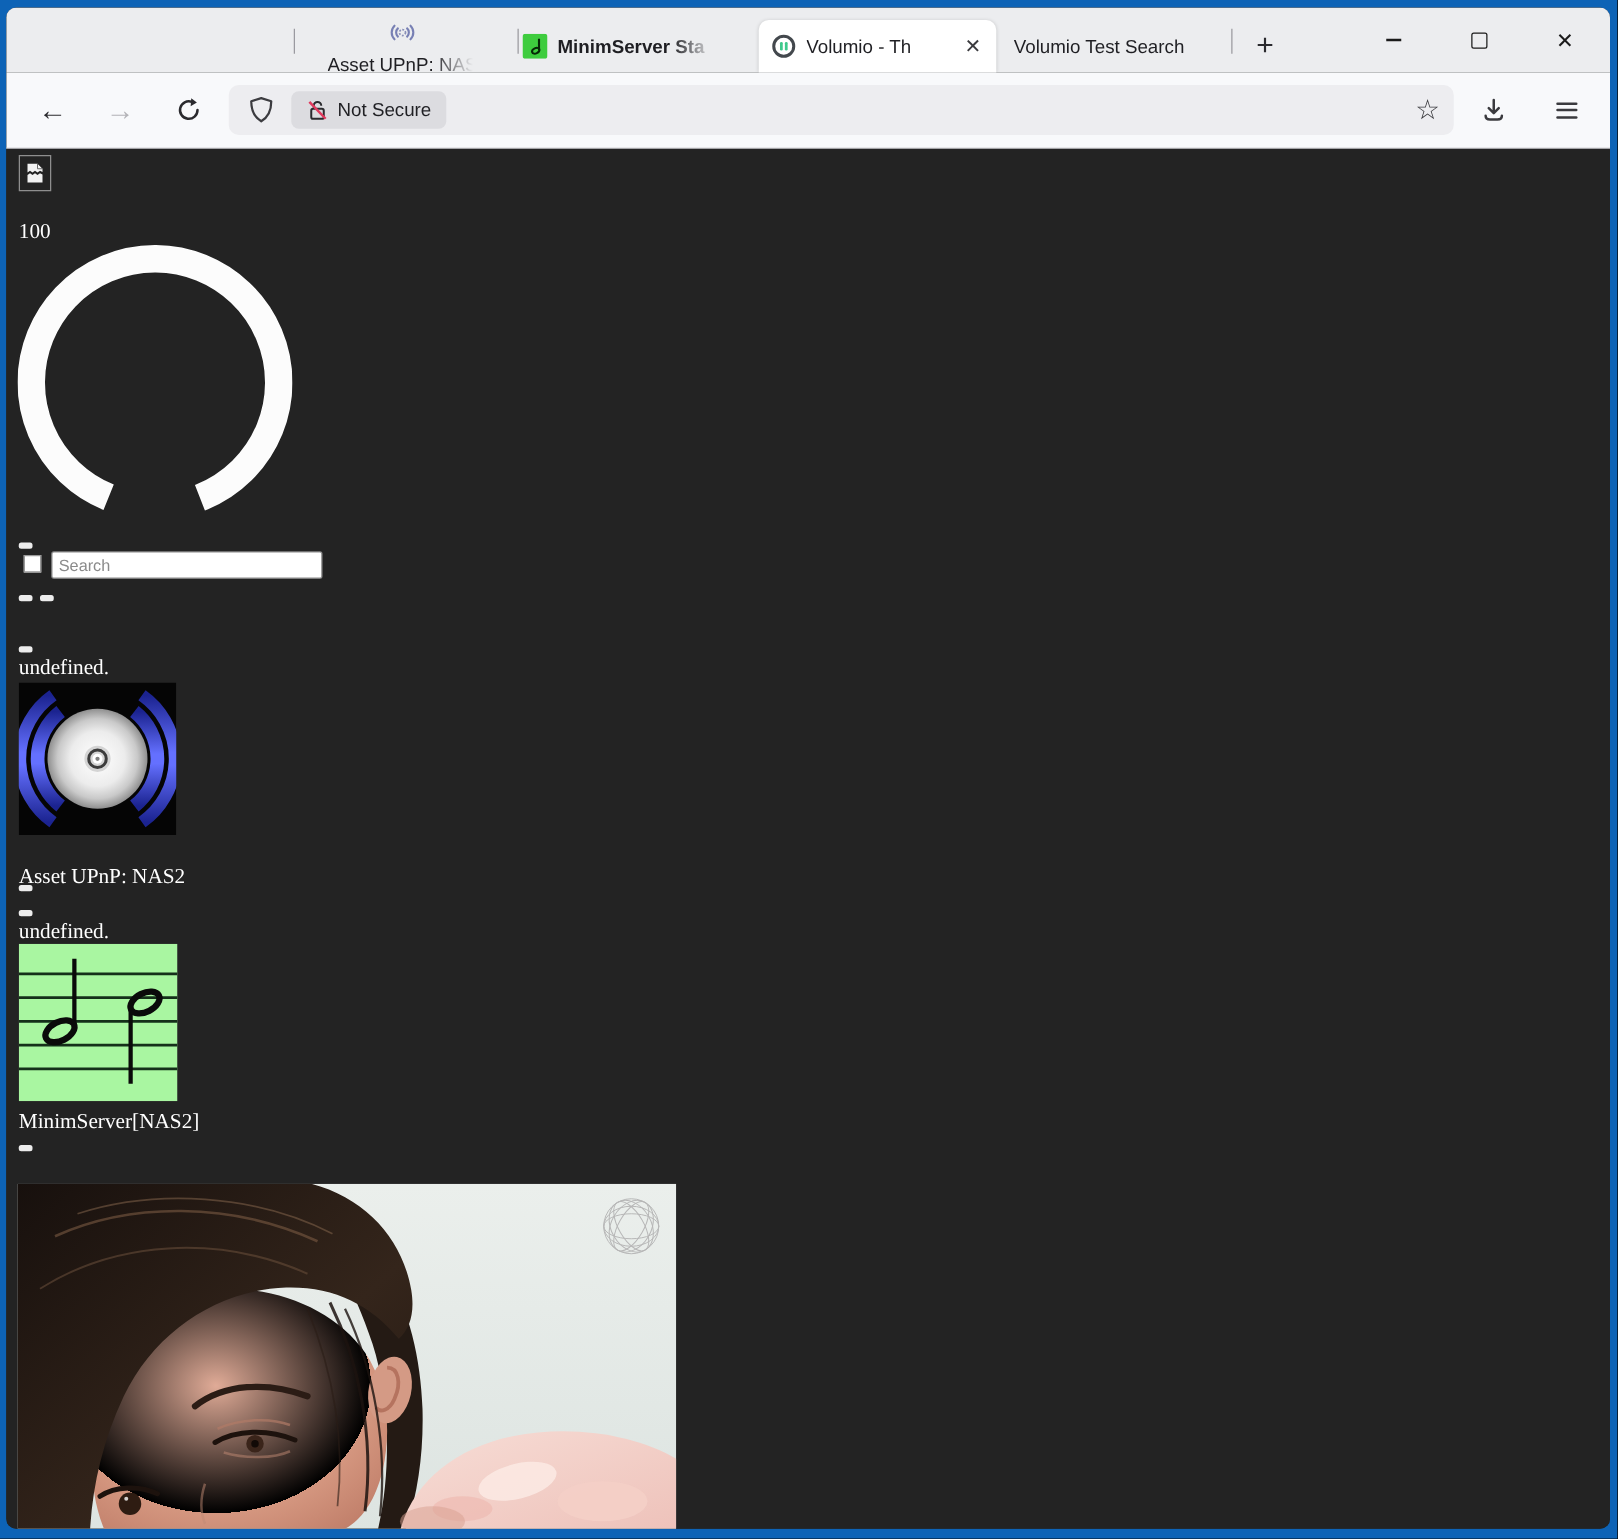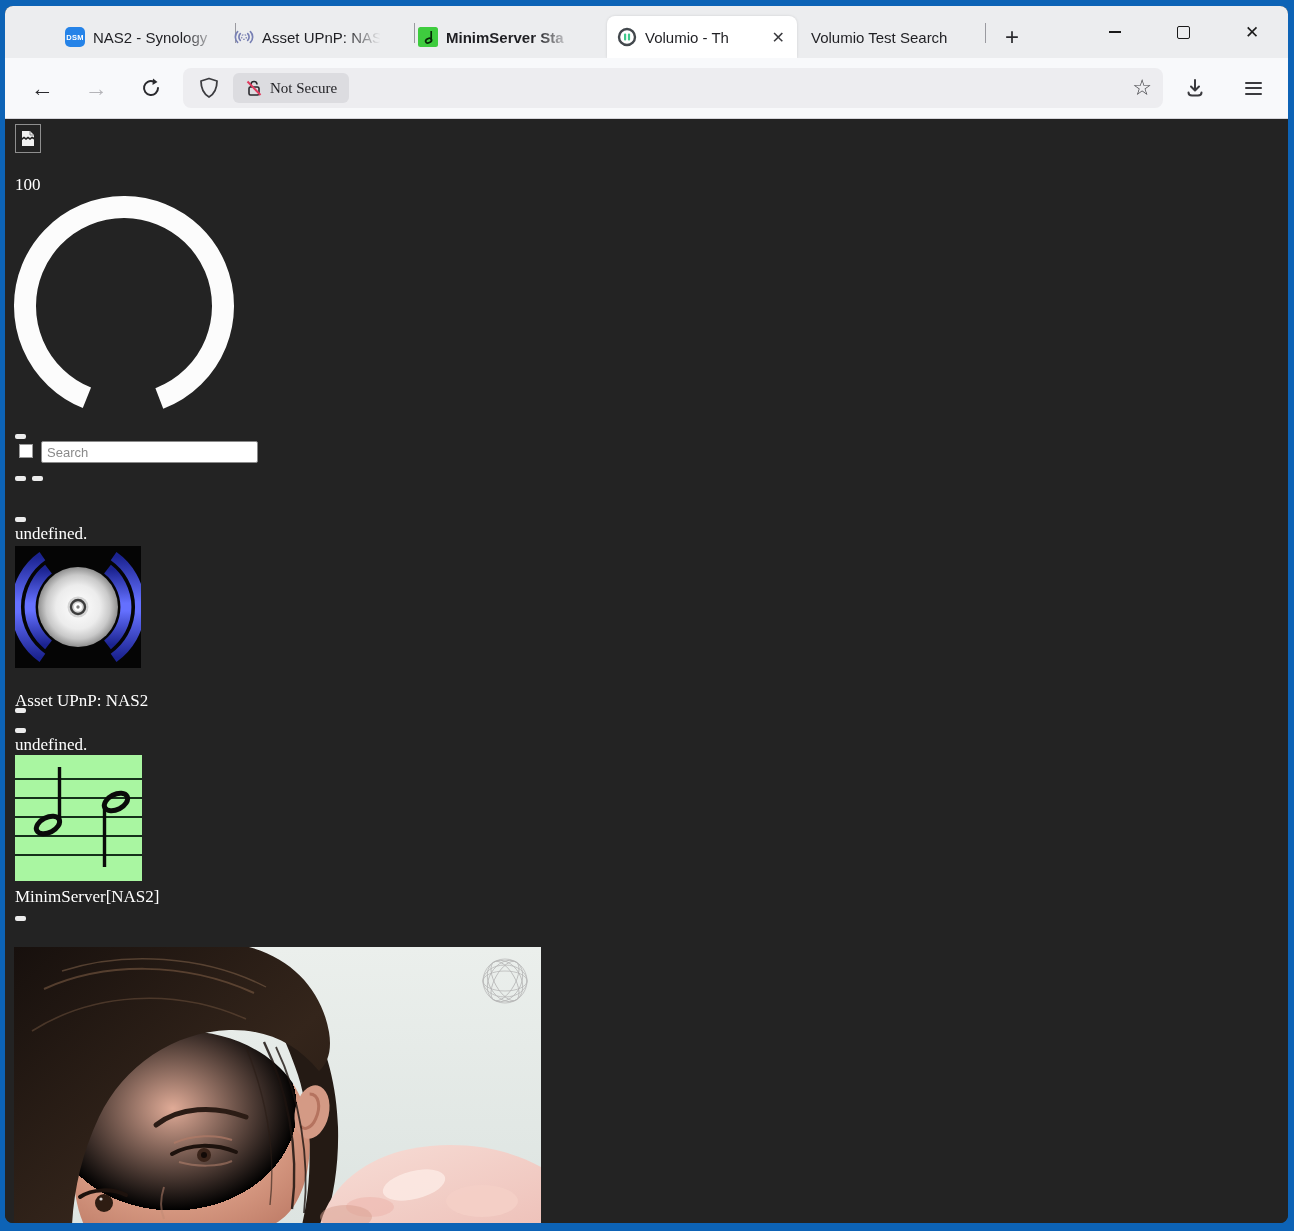--- a/index.html
+++ b/index.html
@@ -28,21 +28,21 @@
   .max-glyph{width:11px;height:11px;border:1.4px solid #1a1a1a;border-radius:2px;}
   .close-glyph{font-size:17px;font-weight:300;}
   
   .toolbar{position:relative;height:60px;flex:none;background:#f8f9fb;border-bottom:1px solid #d5d5da;}
   .navbtn{position:absolute;top:8px;width:44px;height:44px;display:flex;align-items:center;justify-content:center;
     font-size:23px;color:#2a2a2e;}
   .navbtn.disabled{color:#b4b4b8;}
   .urlbar{position:absolute;left:178px;top:10px;width:980px;height:40px;background:#ededf0;border-radius:8px;}
   .shield{position:absolute;left:14px;top:8px;}
   .chip{position:absolute;left:50px;top:5px;height:30px;border-radius:6px;background:#dcdce0;
-    display:flex;align-items:center;gap:7px;padding:0 12px;font-size:15px;color:#1f1f23;font-family:Liberation Serif, serif;}
+    display:flex;align-items:center;gap:7px;padding:0 12px;font-size:15px;color:#1f1f23;}
   .urltext{position:absolute;left:216px;top:0;height:40px;display:flex;align-items:center;font-size:17px;}
   .url-dim{color:#6d6d72;} .url-host{color:#18181b;}
   .star{position:absolute;left:942px;top:3px;width:34px;height:34px;display:flex;align-items:center;
     justify-content:center;font-size:22px;color:#3a3a3e;}
   .toolicon{position:absolute;top:8px;width:44px;height:44px;display:flex;align-items:center;justify-content:center;}
   .burger{display:flex;flex-direction:column;gap:3.5px;}
   .burger span{display:block;width:17px;height:2px;background:#3a3a3e;border-radius:1px;}
   
   .page{position:relative;flex:1;background:#232323;overflow:hidden;
     font-family:"Liberation Serif",serif;color:#fff;}
@@ -61,27 +61,23 @@
   .photo{left:9px;top:828px;width:527px;height:278px;display:block;}
 </style>
 </head>
 <body>
 
 <div class="window">
  <div class="client">
 
   <div class="tabbar">
 
-    <div class="tab" style="left:50px;width:178px;">
-      <span class="favicon dsm-badge">DSM</span>
-      <span class="tab-title">NAS2 - Synology</span>
-    </div>
     <div class="tabdiv" style="left:230px;"></div>
 
-    <div class="tab" style="left:219px;width:170px;">
+    <div class="tab" style="left:232px;width:170px;flex-direction:column;">
       <span class="favicon">
         <svg width="20" height="20" viewBox="0 0 20 20">
           <g stroke="#7880b4" stroke-width="1.7" fill="none" stroke-linecap="round">
             <path d="M6.3,6.7 A4.6,4.6 0 0 0 6.3,13.3"></path>
             <path d="M3.6,4.6 A7.6,7.6 0 0 0 3.6,15.4"></path>
             <path d="M13.7,6.7 A4.6,4.6 0 0 1 13.7,13.3"></path>
             <path d="M16.4,4.6 A7.6,7.6 0 0 1 16.4,15.4"></path>
           </g>
           <circle cx="10" cy="10" r="2.4" fill="none" stroke="#8a90b8" stroke-width="1.4" stroke-dasharray="1.5 1.2"></circle>
         </svg>

